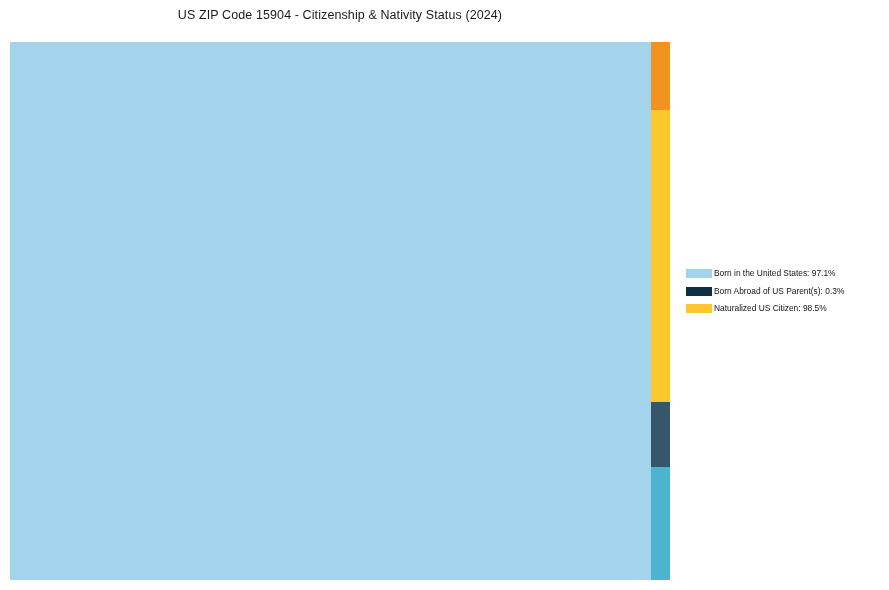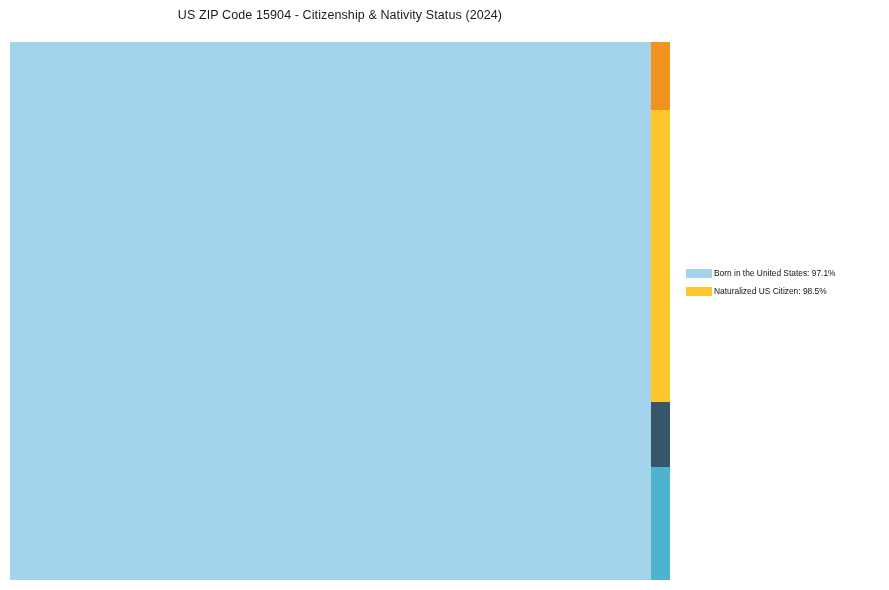--- a/index.html
+++ b/index.html
@@ -95,18 +95,22 @@
         <div class="mosaic-tile" style="top: 79.01%; height: 20.99%; background: rgb(77, 180, 207);"></div>
       </div>
     </div>
 
   <div id="legend">
       <div class="legend-row">
         <span class="legend-swatch" style="background: rgb(164, 212, 236);"></span>
         <span class="legend-label">Born in the United States: 97.1%</span>
       </div>
       <div class="legend-row">
+        <span class="legend-swatch" style="background: rgb(13, 47, 68);"></span>
+        <span class="legend-label">Born Abroad of US Parent(s): 0.3%</span>
+      </div>
+      <div class="legend-row">
         <span class="legend-swatch" style="background: rgb(255, 199, 46);"></span>
         <span class="legend-label">Naturalized US Citizen: 98.5%</span>
       </div>
     </div>
 
 </div>
 
 </body></html>

